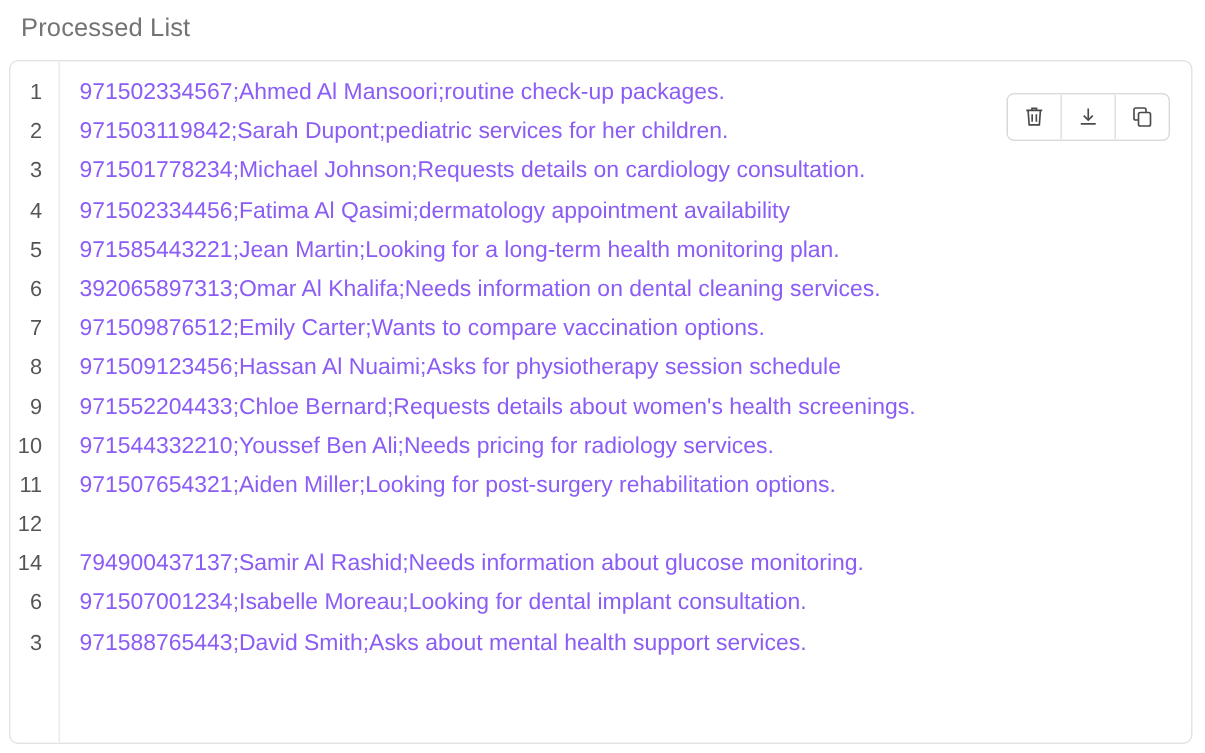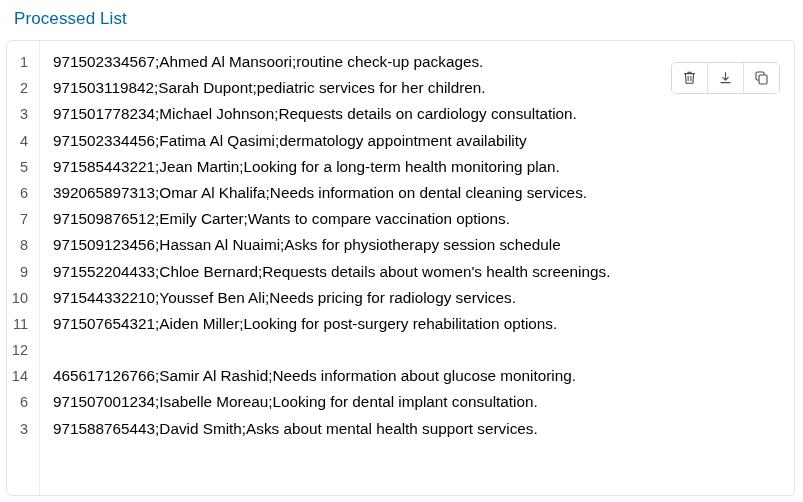--- a/index.html
+++ b/index.html
@@ -18,21 +18,21 @@
   .page {
     position: relative;
     width: 803px;
     height: 502px;
     box-sizing: border-box;
     padding: 0;
   }
 
   .page-title {
     font-size: 17px;
-    color: #0369a1;
+    color: #737373;
     font-weight: 400;
     padding: 9px 0 0 14px;
     letter-spacing: 0.1px;
   }
 
   .list-panel {
     position: absolute;
     left: 6px;
     top: 40px;
     width: 789px;
@@ -76,21 +76,21 @@
     padding-right: 11px;
     box-sizing: border-box;
     font-size: 14.5px;
     color: #555555;
     font-family: "Liberation Sans", sans-serif;
   }
 
   .row-text {
     padding-left: 14px;
     font-size: 15.3px;
-    color: #000000;
+    color: #8b5cf6;
     white-space: nowrap;
     overflow: hidden;
   }
 
   .toolbar {
     position: absolute;
     right: 14px;
     top: 21px;
     display: flex;
     border: 1px solid #d9d9d9;
@@ -169,21 +169,21 @@
         </div>
         <div class="row">
           <div class="row-num">11</div>
           <div class="row-text">971507654321;Aiden Miller;Looking for post-surgery rehabilitation options.</div>
         </div>
         <div class="row">
           <div class="row-num">12</div>
         </div>
         <div class="row">
           <div class="row-num">14</div>
-          <div class="row-text">465617126766;Samir Al Rashid;Needs information about glucose monitoring.</div>
+          <div class="row-text">794900437137;Samir Al Rashid;Needs information about glucose monitoring.</div>
         </div>
         <div class="row">
           <div class="row-num">6</div>
           <div class="row-text">971507001234;Isabelle Moreau;Looking for dental implant consultation.</div>
         </div>
         <div class="row">
           <div class="row-num">3</div>
           <div class="row-text">971588765443;David Smith;Asks about mental health support services.</div>
         </div>
       </div>

